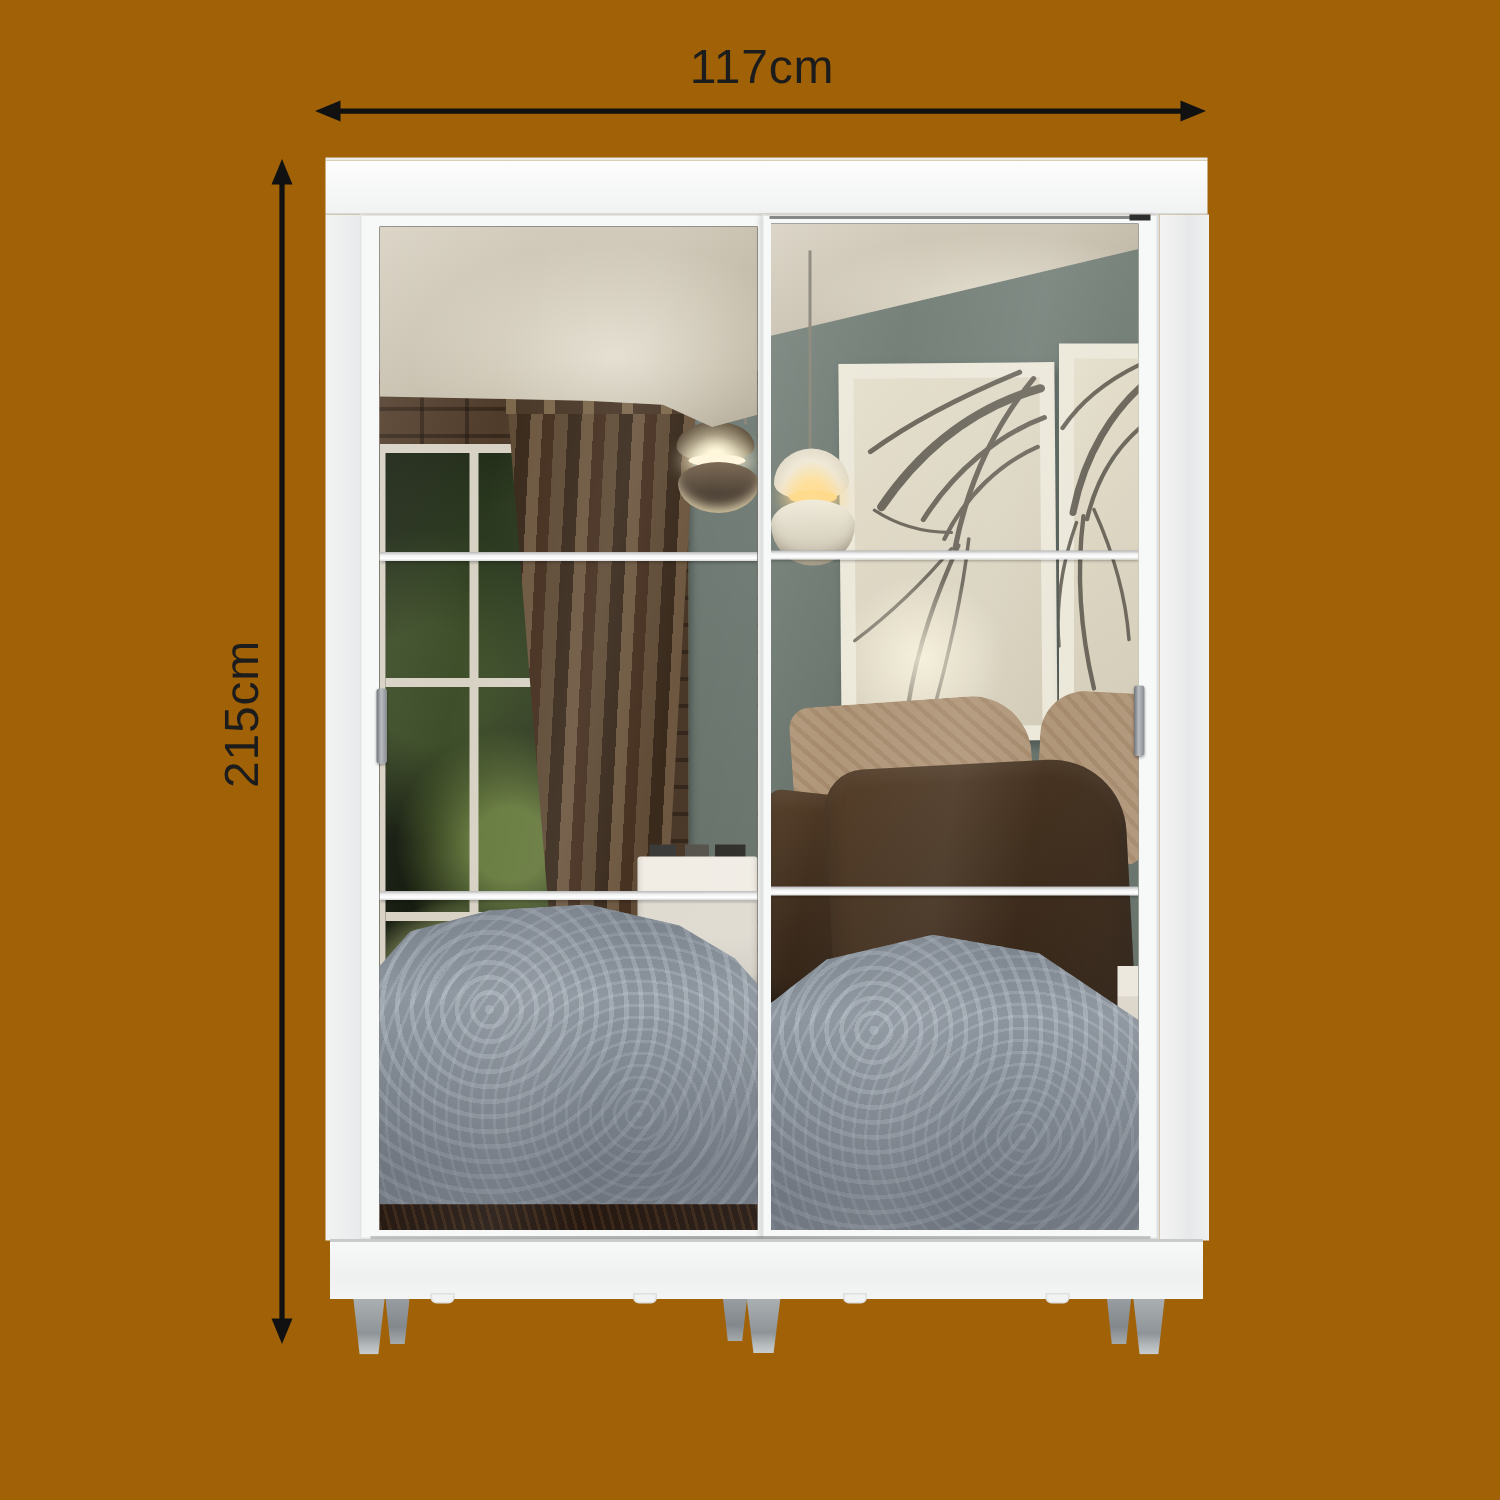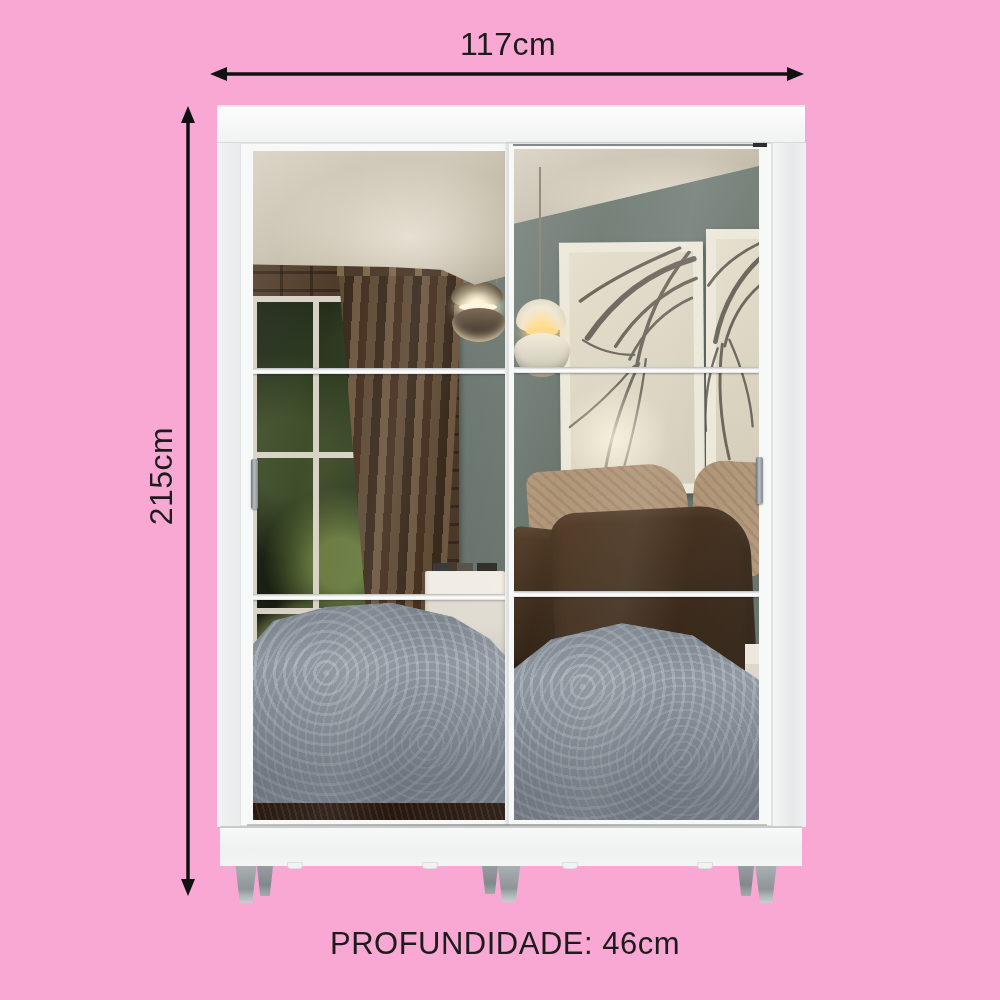--- a/index.html
+++ b/index.html
@@ -1,17 +1,17 @@
 <!DOCTYPE html>
 <html style="--text: #1c1c1c; --arrow: #111111; --ceiling-cream: #c6beac; --wall-green: #6e7972; --lattice-brown: #483627; --curtain-brown: #53422f; --garden-dark: #161c10; --comforter-gray: #8d959e; --pillow-dark: #3c2b1c; --pillow-tan: #b1977a; --floor-dark: #241811; --frame-cream: #ece8da; --lamp-glow: #fff6dd;"><head>
 <meta charset="utf-8">
 <style>
   html,body{margin:0;padding:0;background:#fff;}
   .canvas{
-    position:relative;width:1000px;height:1000px;background:#f9a8d4;overflow:hidden;
+    position:relative;width:1000px;height:1000px;background:#a16207;overflow:hidden;
     font-family:"Liberation Sans","DejaVu Sans",sans-serif;color:var(--text,#1c1c1c);
   }
   .abs{position:absolute;}
   
   .dim-label{font-size:32px;font-weight:400;letter-spacing:.5px;color:var(--text,#1c1c1c);text-align:center;}
   .width-label{left:408px;top:26px;width:200px;}
   .height-label{left:76px;top:458px;width:170px;height:36px;transform:rotate(-90deg);}
   .depth-label{left:255px;top:926px;width:500px;font-size:31px;}
   .arrow-svg line{stroke:var(--arrow,#111);}
   .arrow-svg polygon{fill:var(--arrow,#111);}
@@ -148,21 +148,20 @@
     <polygon points="594,9 577,2 577,16"></polygon>
   </svg>
 
   <div class="abs dim-label height-label">215cm</div>
   <svg class="abs arrow-svg" style="left:179px;top:106px;" width="18" height="790" viewBox="0 0 18 790">
     <line x1="9" y1="13" x2="9" y2="777" stroke-width="3.5"></line>
     <polygon points="9,0 2,17 16,17"></polygon>
     <polygon points="9,790 2,773 16,773"></polygon>
   </svg>
 
-  <div class="abs dim-label depth-label">PROFUNDIDADE: 46cm</div>
 
   <div class="abs wardrobe">
     <div class="abs top-panel"></div>
     <div class="abs side-panel side-left"></div>
     <div class="abs side-panel side-right"></div>
 
     <div class="abs door door-left">
       <div class="abs mirror mirror-left">
         <div class="scn l-bg"></div>
         <div class="scn l-lattice"></div>

